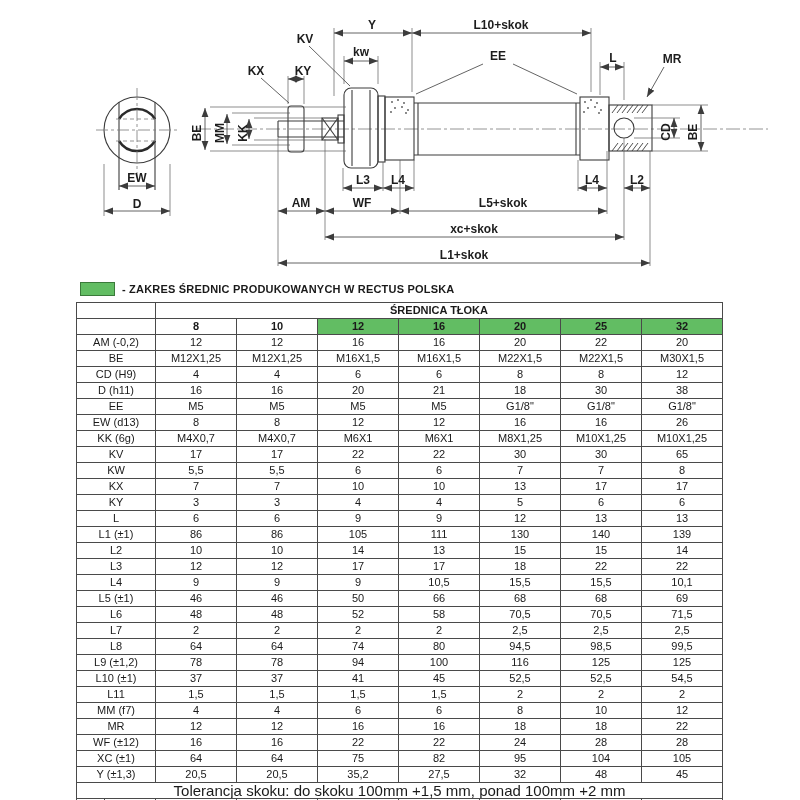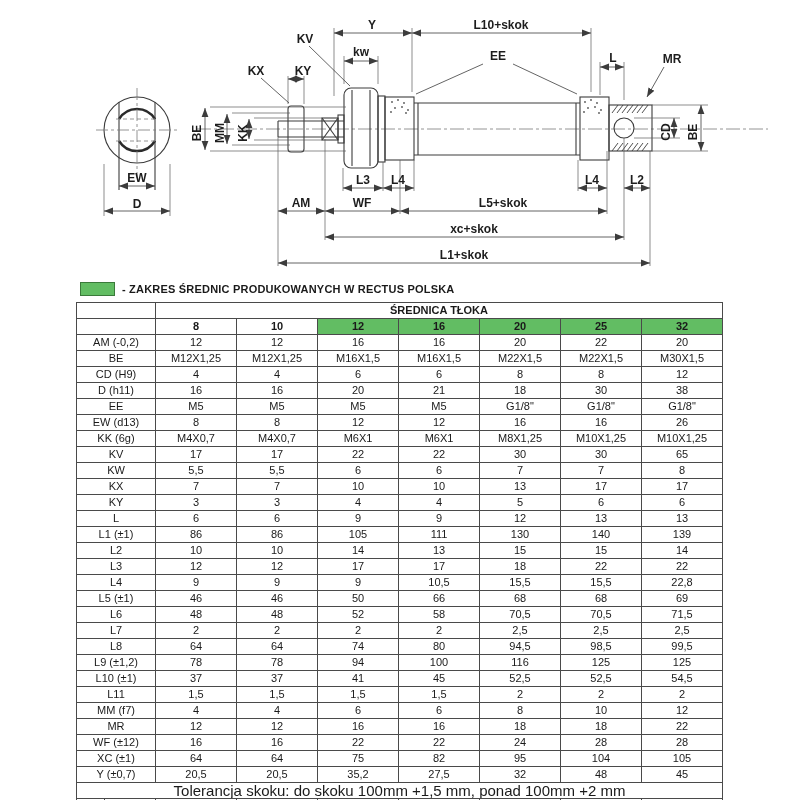--- a/index.html
+++ b/index.html
@@ -402,21 +402,21 @@
             <td>22</td>
           </tr>
           <tr>
             <td class="lbl" colspan="2">L4</td>
             <td>9</td>
             <td>9</td>
             <td>9</td>
             <td>10,5</td>
             <td>15,5</td>
             <td>15,5</td>
-            <td>22,8</td>
+            <td>10,1</td>
           </tr>
           <tr>
             <td class="lbl" colspan="2">L5 (±1)</td>
             <td>46</td>
             <td>46</td>
             <td>50</td>
             <td>66</td>
             <td>68</td>
             <td>68</td>
             <td>69</td>
@@ -515,21 +515,21 @@
             <td class="lbl" colspan="2">XC (±1)</td>
             <td>64</td>
             <td>64</td>
             <td>75</td>
             <td>82</td>
             <td>95</td>
             <td>104</td>
             <td>105</td>
           </tr>
           <tr>
-            <td class="lbl" colspan="2">Y (±0,7)</td>
+            <td class="lbl" colspan="2">Y (±1,3)</td>
             <td>20,5</td>
             <td>20,5</td>
             <td>35,2</td>
             <td>27,5</td>
             <td>32</td>
             <td>48</td>
             <td>45</td>
           </tr>
           <tr>
             <td class="tol" colspan="9">Tolerancja skoku: do skoku 100mm +1,5 mm, ponad 100mm +2 mm</td>

